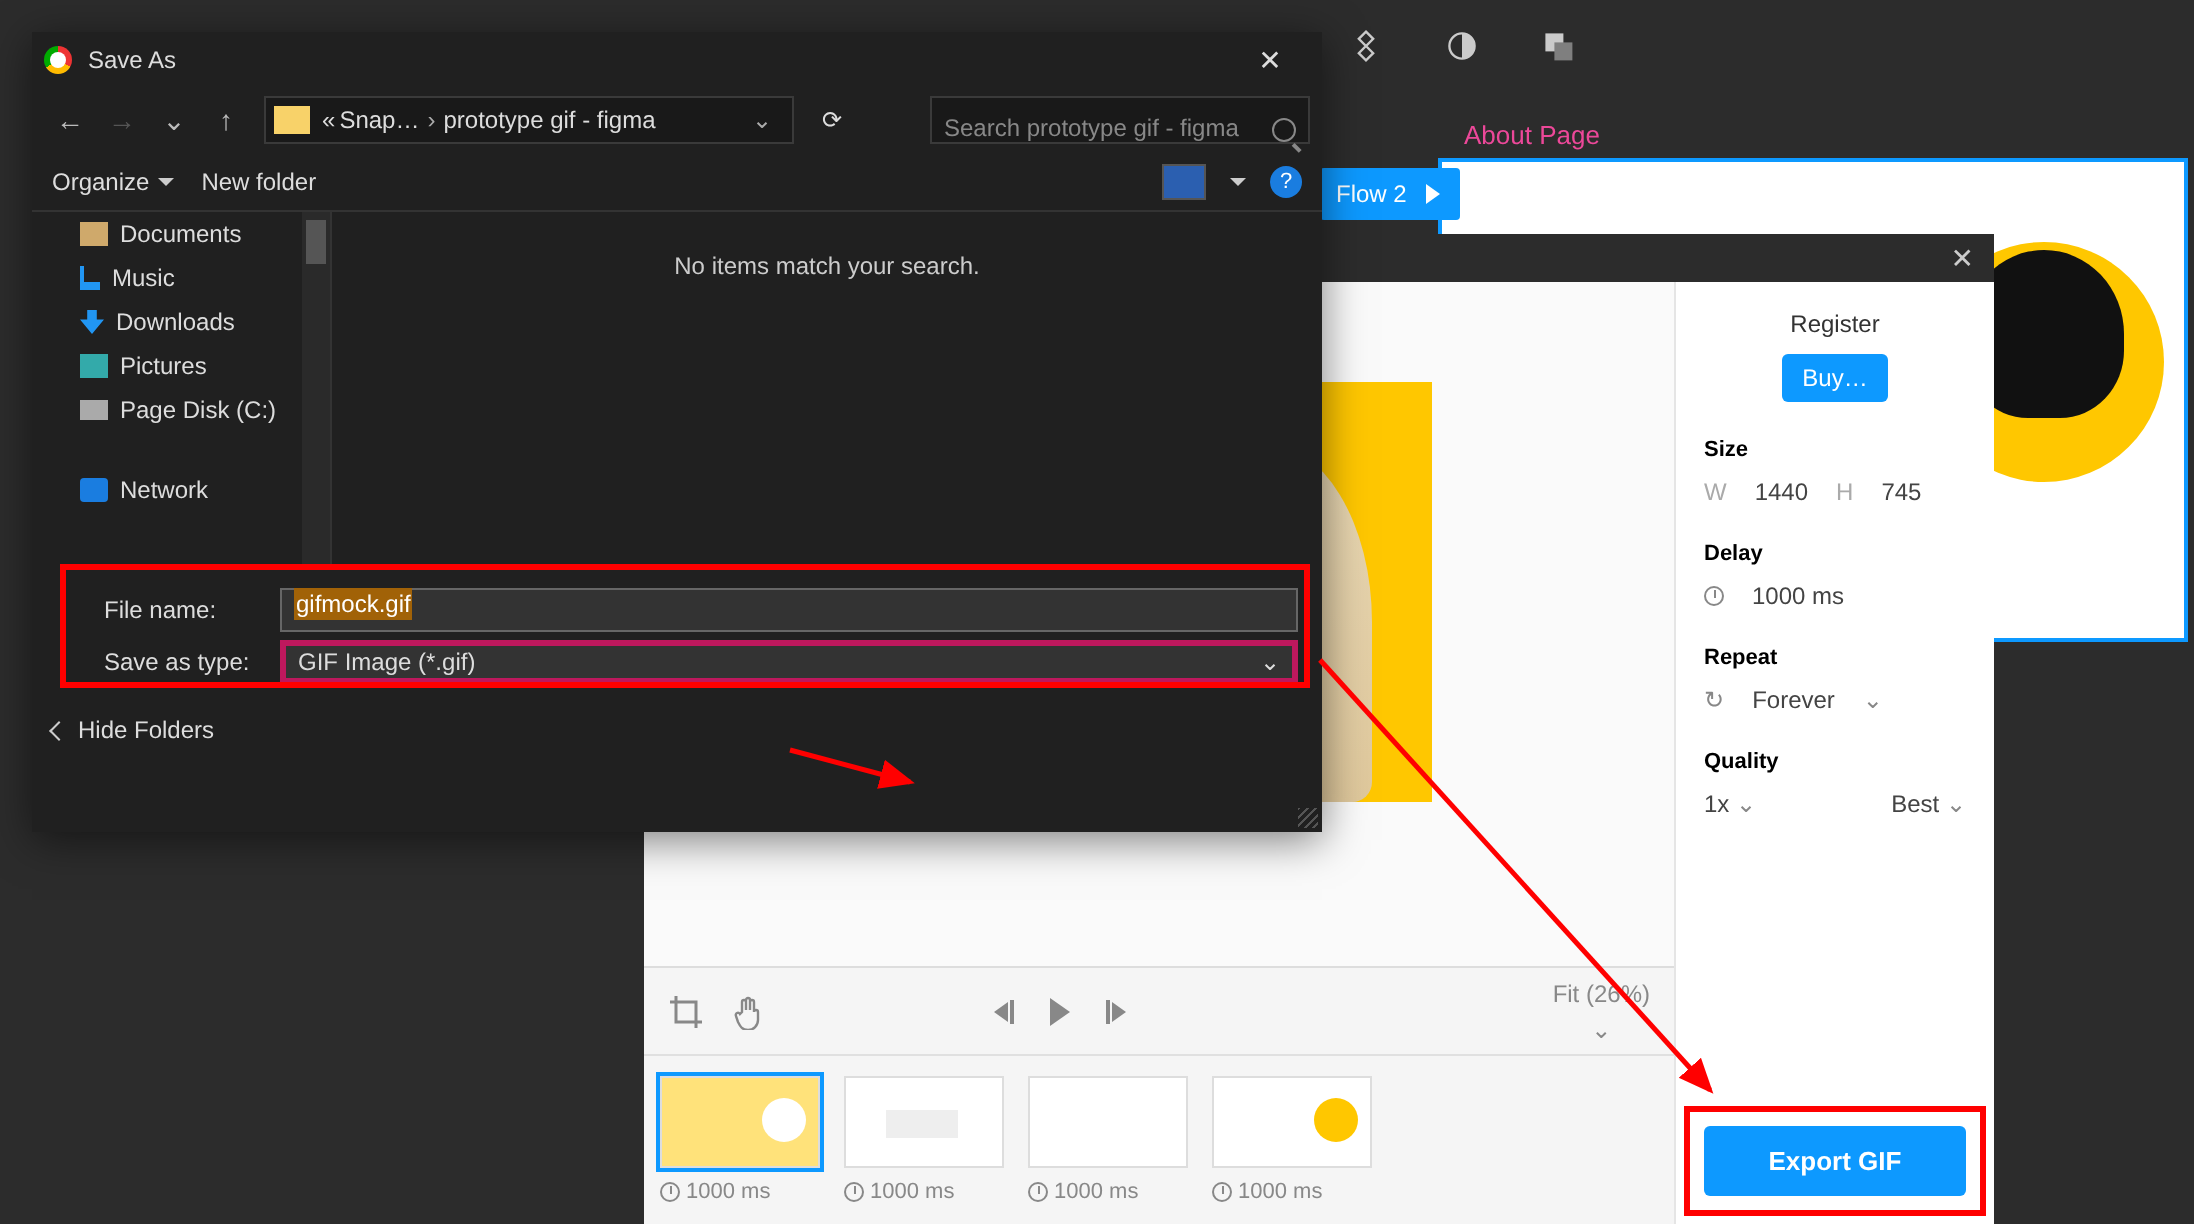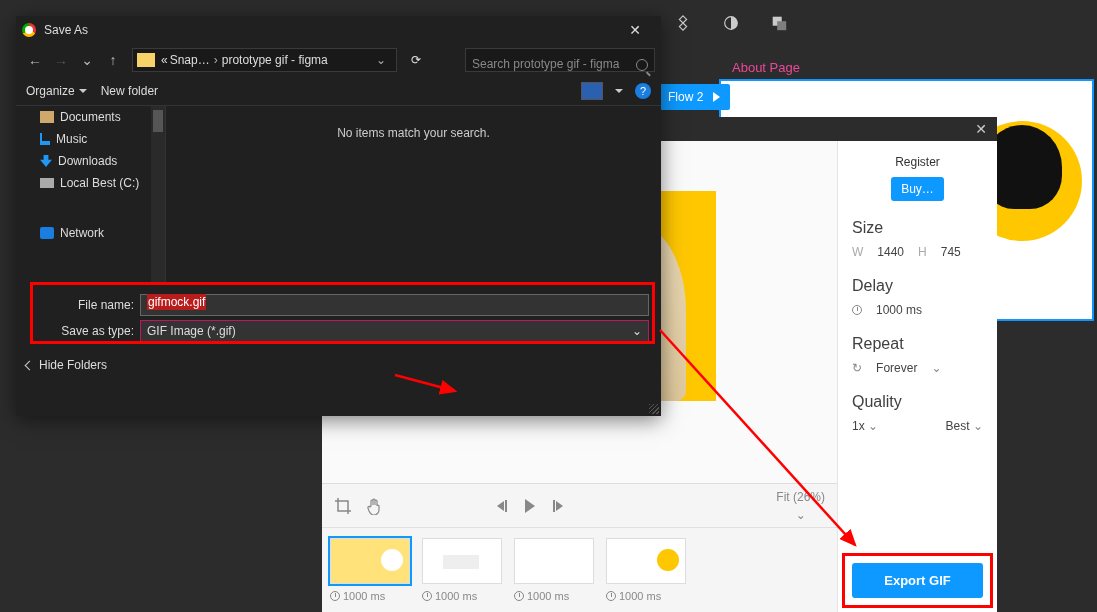--- a/index.html
+++ b/index.html
@@ -43,21 +43,21 @@
   .frame.sel .thumb { outline:2px solid #0d99ff; }
   .frame .thumb .dot { position:absolute; right:6px; top:10px; width:22px; height:22px; background:#ffc700; border-radius:50%; }
   .frame .lab { margin-top:6px; color:#888; font-size:11px; display:flex; align-items:center; gap:3px; }
   .clock { width:10px; height:10px; border:1px solid #888; border-radius:50%; display:inline-block; position:relative; }
   .clock::after { content:''; position:absolute; left:4px; top:1px; width:1px; height:4px; background:#888; }
 
   .gm-side { width: 160px; background: #fff; border-left: 1px solid #e5e5e5; padding: 14px 14px; display: flex; flex-direction: column; gap: 18px; }
   .gm-top  { display:flex; gap:8px; align-items:center;flex-direction:column; }
   .reg-lbl { color:#333; font-size:12px; }
   .buy-btn { background:#0d99ff; color:#fff; border:none; border-radius:3px; padding:5px 10px; font-size:12px; cursor:pointer; }
-  .sect h4 { font-size:16px; font-weight:400; color:#404040; margin-bottom:8px; }
+  .sect h4 { font-size:11px; font-weight:700; color:#000000; margin-bottom:8px; }
   .row { display:flex; gap:14px; color:#888; font-size:12px; align-items:center; }
   .row .k { color:#aaa; }
   .row .v { color:#444; }
   .export-wrap { margin-top:auto; position:relative; }
   .export-btn { width:100%; background:#0d99ff; color:#fff; border:none; border-radius:3px; padding:10px 0; font-size:13px; font-weight:600; cursor:pointer; }
   .red-box-exp { position:absolute; inset:-10px; border:3px solid #ff0000; pointer-events:none; }
 
   
   .savewin { position:absolute; top:16px; left:16px; width:645px; height:400px; background:#202020; color:#ddd; box-shadow:0 4px 20px rgba(0,0,0,.5); }
   .savewin .titlebar { height:28px; display:flex; align-items:center; padding:0 6px; font-size:12px; }
@@ -96,25 +96,25 @@
   .tree .vid  { background:#888; width:14px; height:10px; border:1px solid #aaa; }
   .tree .disk { background:#aaa; width:14px; height:10px; }
   .tree .net  { background:#1a7de0; width:14px; height:12px; border-radius:2px; }
   .tree .scroll { position:absolute; right:0; top:0; width:14px; height:100%; background:#2a2a2a; }
   .tree .scroll .thumb { position:absolute; top:4px; left:2px; right:2px; height:22px; background:#555; }
 
   .filepane { flex:1; display:flex; align-items:flex-start; justify-content:center; padding-top:20px; color:#ccc; font-size:12px; }
 
   .inputs { padding:8px 12px 0 36px; position:relative; }
   .inrow { display:flex; align-items:center; gap:6px; height:26px; }
-  .inrow label { width:82px; text-align:right; color:#ddd; font-size:12px; }
+  .inrow label { width:82px; text-align:left; color:#ddd; font-size:12px; }
   .txtfield { flex:1; height:22px; background:#333; border:1px solid #666; color:#fff; padding:0 6px; font-size:12px; }
   .txtfield.sel { background:#333; }
-  .txtfield .selspan { background:#b91c1c; color:#fff; padding:1px 1px; }
-  .ddl { flex:1; height:22px; background:#333; border:1px solid #be185d; color:#ddd; padding:0 6px; font-size:12px; display:flex; align-items:center; justify-content:space-between; }
+  .txtfield .selspan { background:#a16207; color:#fff; padding:1px 1px; }
+  .ddl { flex:1; height:22px; background:#333; border:3px solid #be185d; color:#ddd; padding:0 6px; font-size:12px; display:flex; align-items:center; justify-content:space-between; }
   .red-box-in { position:absolute; left:14px; right:6px; top:-2px; height:62px; border:3px solid #ff0000; pointer-events:none; }
 
   .btnrow { display:flex; align-items:center; padding:14px 10px 0 10px; gap:12px; position:relative; }
   .hidef { display:flex; align-items:center; gap:6px; font-size:12px; color:#ddd; cursor:pointer; }
   .hidef .car { display:inline-block; width:7px; height:7px; border-left:1.5px solid #ccc; border-bottom:1.5px solid #ccc; transform:rotate(45deg); }
   .btns { margin-left:auto; display:flex; gap:12px; }
   .wbtn { width:86px; height:24px; background:#333; border:1px solid #888; color:#eee; font-size:12px; cursor:pointer; }
   .wbtn.save { outline:1px solid #fff; outline-offset:2px; }
   .red-box-save { position:absolute; border:3px solid #ff0000; pointer-events:none; }
   .grip { position:absolute; right:2px; bottom:2px; width:10px; height:10px; background:repeating-linear-gradient(135deg,#555 0 1px,transparent 1px 3px); }
@@ -313,24 +313,28 @@
         </div>
       <div class="it">
           <span class="ic mus"></span>
           <span>Music</span>
         </div>
       <div class="it">
           <span class="ic dl"></span>
           <span>Downloads</span>
         </div>
       <div class="it">
+          <span class="ic pic"></span>
+          <span>Pictures</span>
+        </div>
+      <div class="it">
           <span class="ic disk"></span>
-          <span>Local Best (C:)</span>
-        </div>
-      <div class="it" style="margin-top:28px">
+          <span>Page Disk (C:)</span>
+        </div>
+      <div class="it" style="margin-top:18px">
           <span class="ic net"></span>
           <span>Network</span>
         </div>
       <div class="scroll">
           <div class="thumb"></div>
         </div>
     </div>
     <div class="filepane">
       <span>No items match your search.</span>
     </div>

